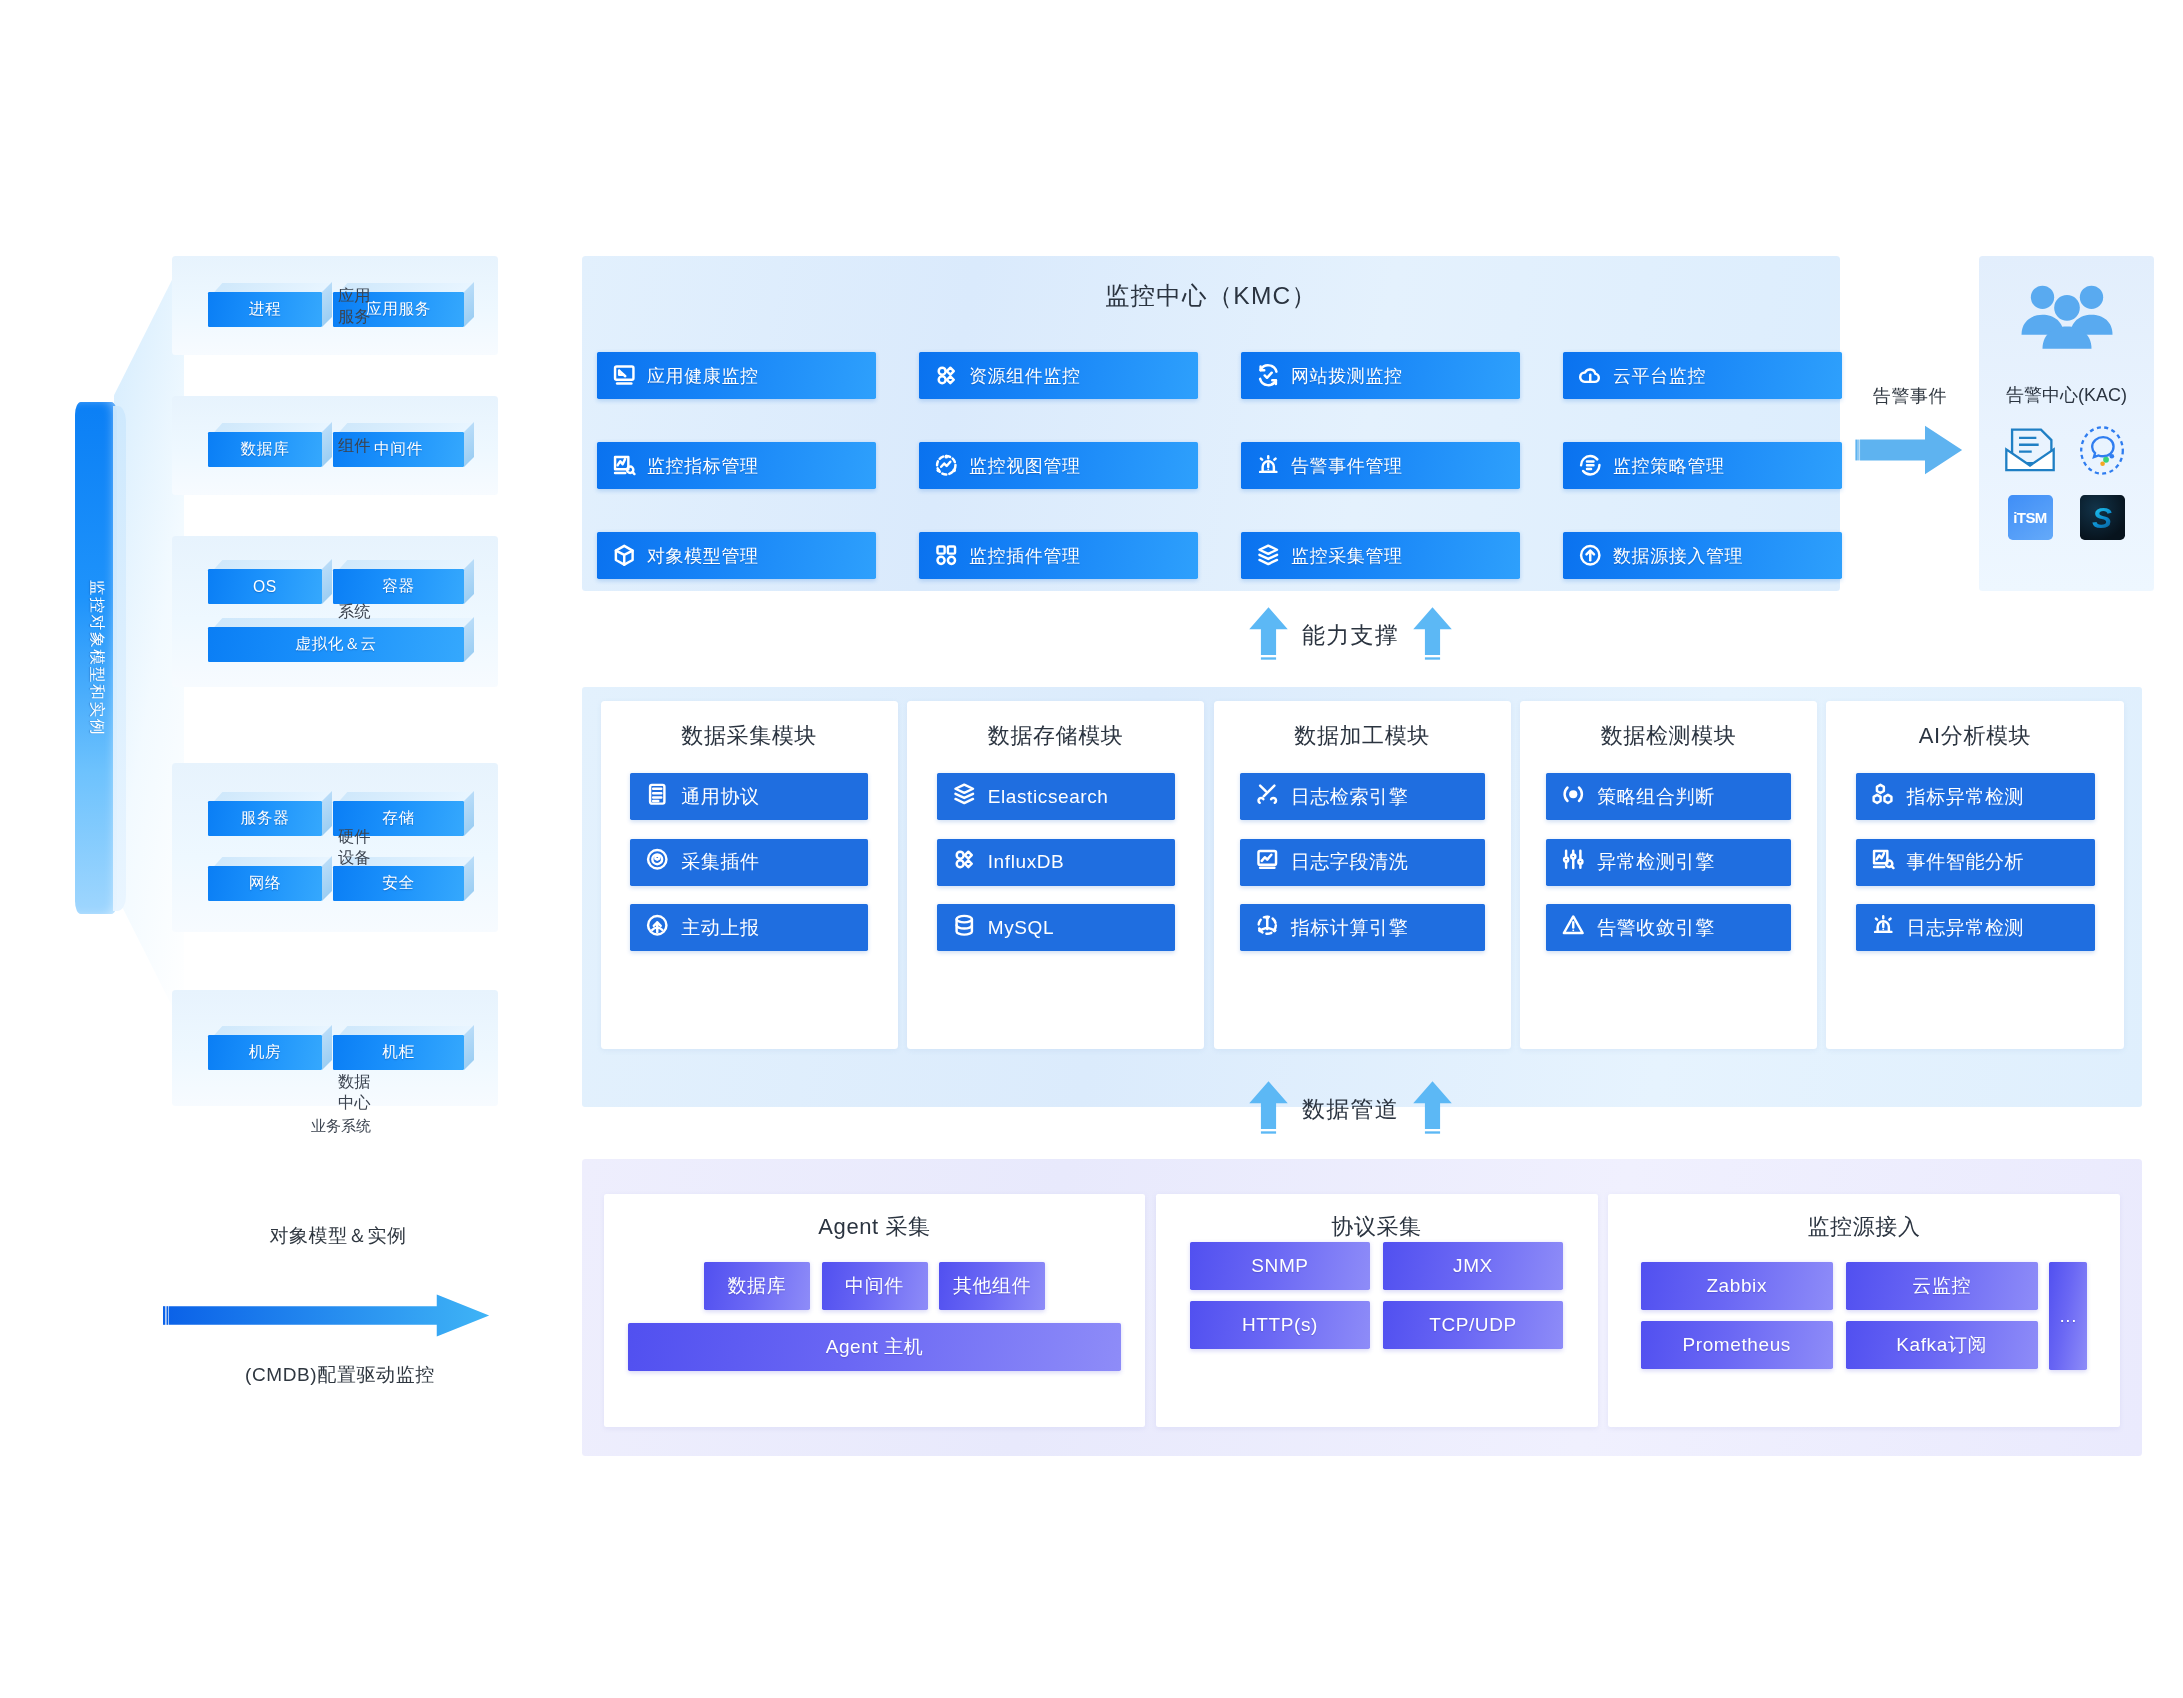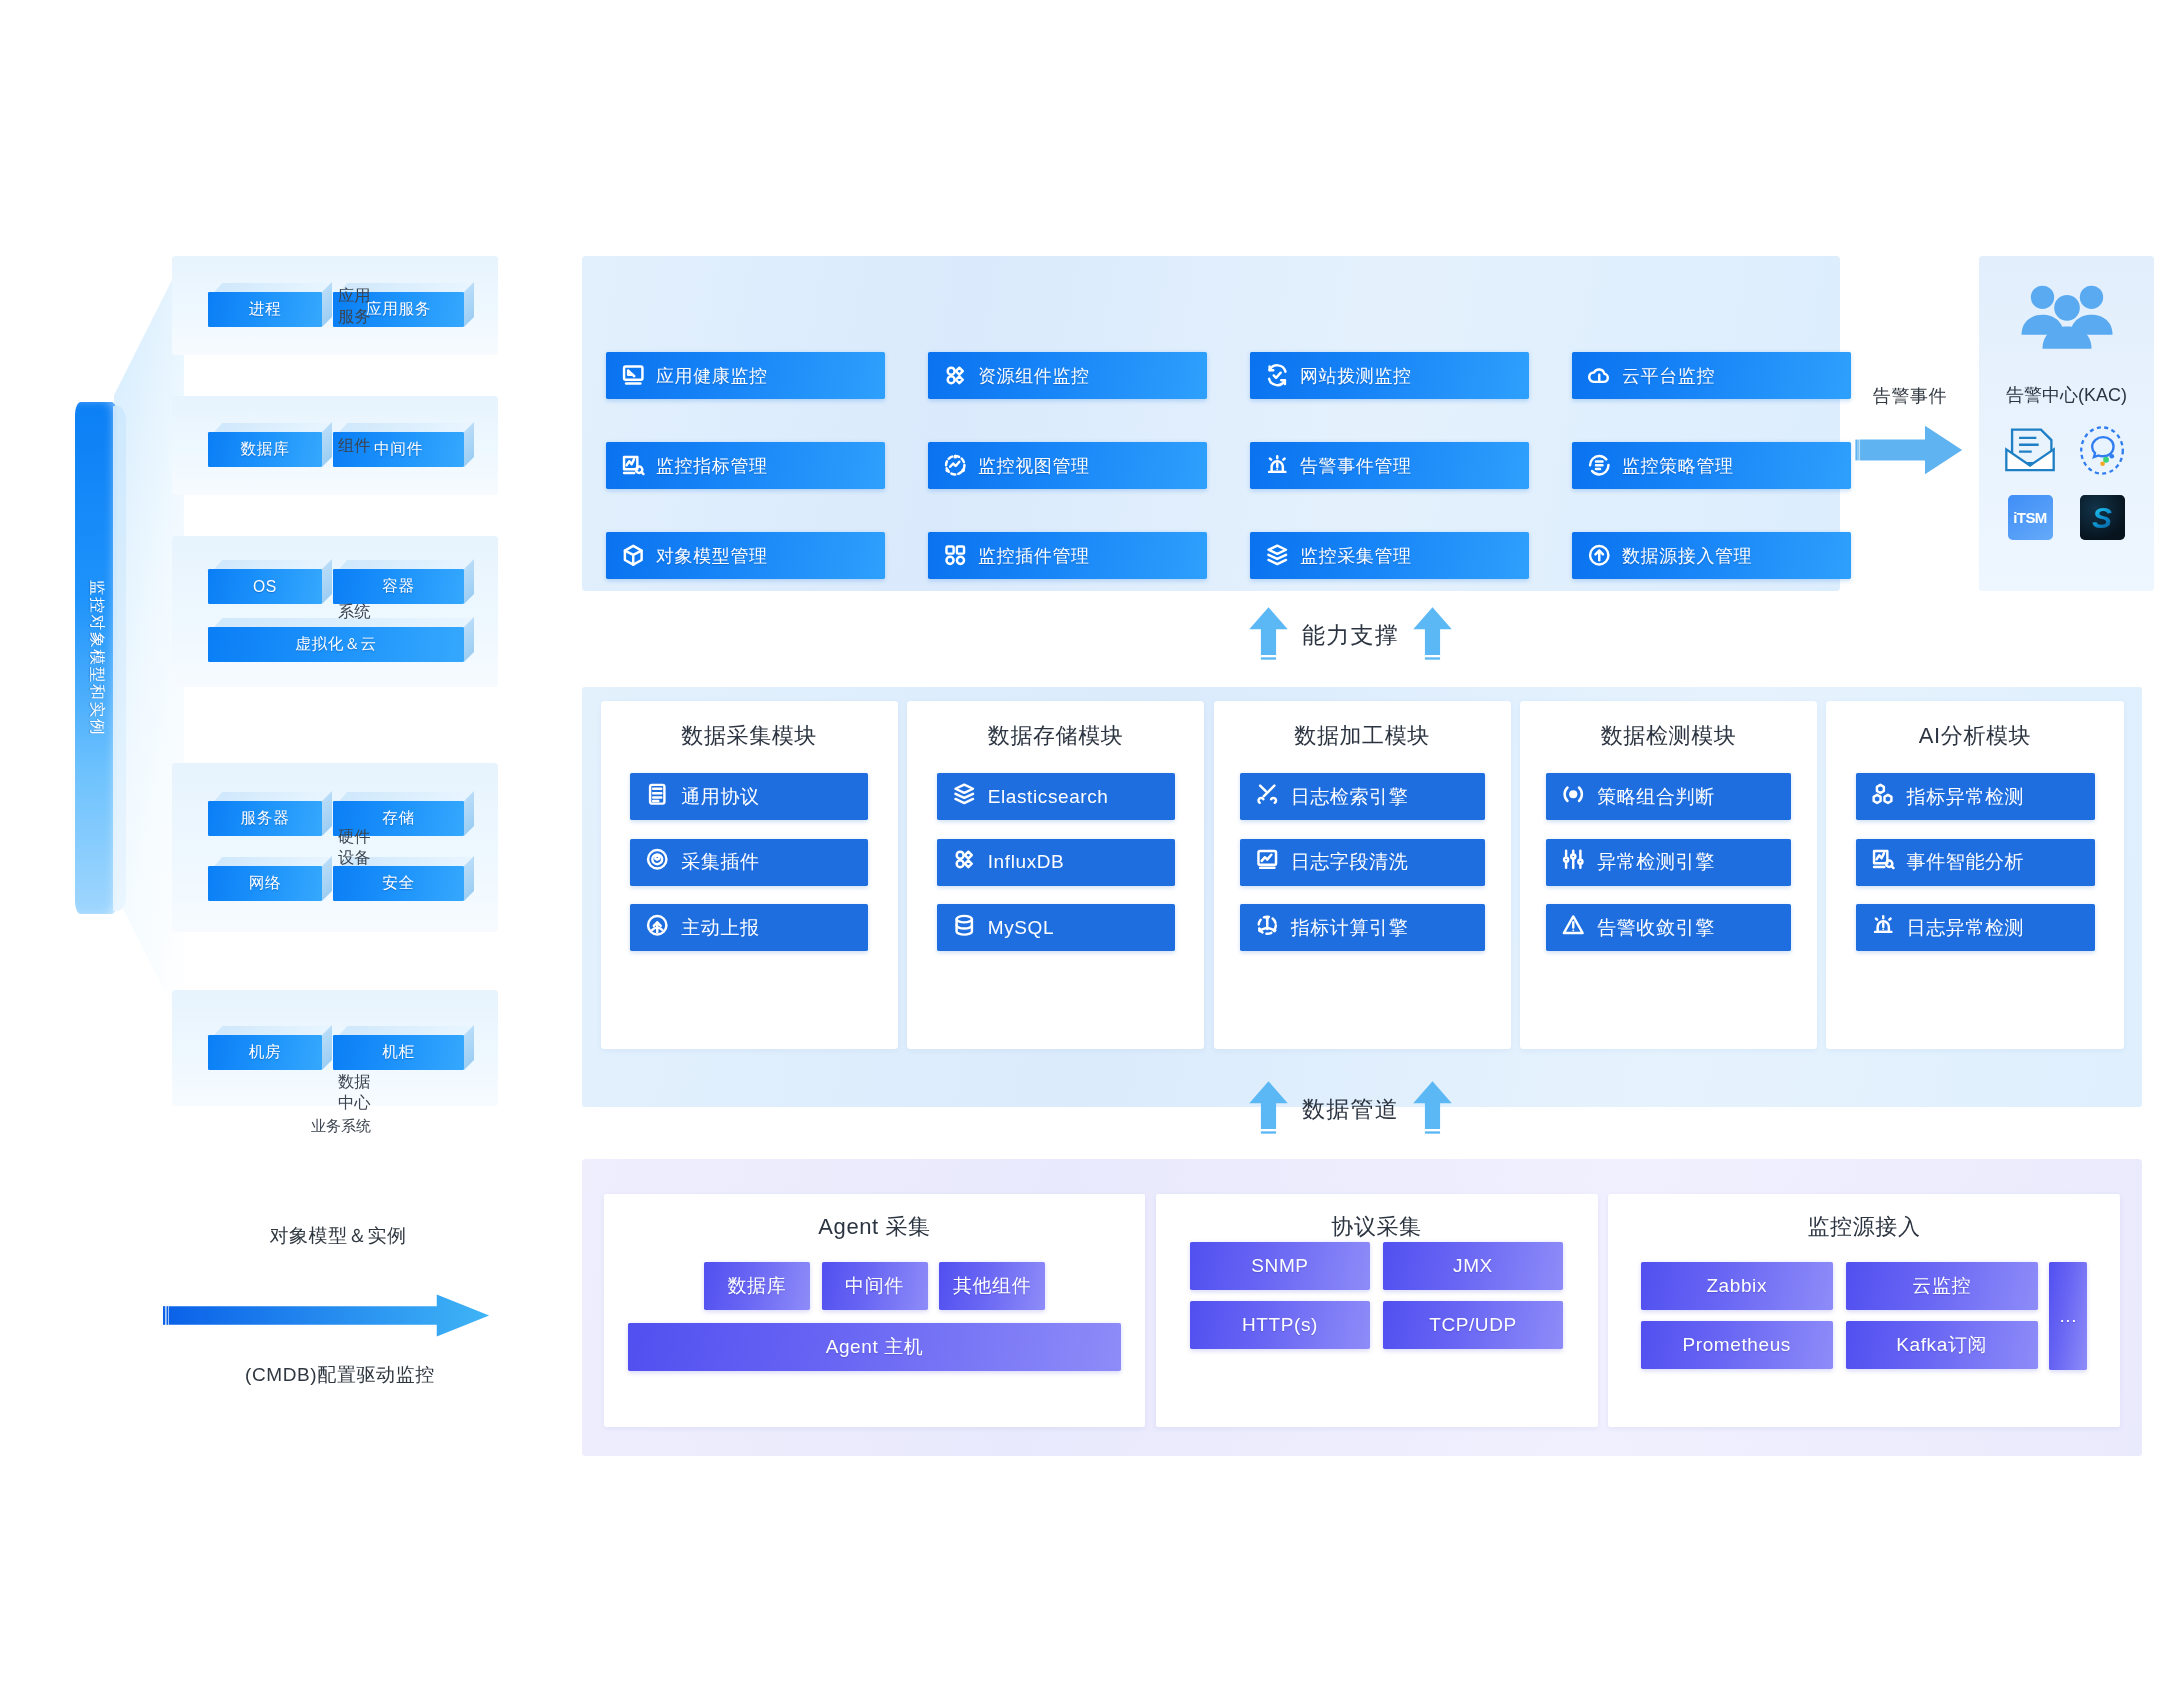--- a/index.html
+++ b/index.html
@@ -86,21 +86,21 @@
   #kmc {
     position:absolute; left:582px; top:256px; width:1258px; height:335px;
     background: linear-gradient(100deg,#e2f0fd 0%,#daeafc 30%,#e4f1fd 62%,#dcedfd 100%);
     border-radius:3.5px;
   }
   #kmc .title {
     position:absolute; left:0; top:23px; width:100%; text-align:center;
     font-size:24.5px; color:#2b3440; letter-spacing:1.2px;
   }
   .kmc-grid {
-    position:absolute; left:24px; top:96px; width:1209px;
+    position:absolute; left:15px; top:96px; width:1209px;
     display:grid; grid-template-columns: repeat(4, 279px);
     grid-auto-rows: 47px; column-gap: 30px; row-gap: 34px; gap: 43px;
   }
   .pill {
     display:flex; align-items:center; gap:10.5px; padding-left:15px;
     border-radius:1.7px; color:#ffffff; font-size:18px; letter-spacing:0.6px;
     background: linear-gradient(100deg,#0a72ef 0%,#1683f7 40%,#2ea0fc 100%);
     box-shadow: 0 1.7px 4.7px rgba(20,110,220,.22);
     text-shadow:0 0.6px 1.2px rgba(0,40,110,.3);
   }
@@ -329,20 +329,21 @@
           <div class="face" style="width:131px;height:35px">机柜</div>
         </div>
       </div>
       <div class="grp-label" style="left: 338px; top: 1027px; margin-top: 44px;">
         <div>数据</div>
         <div>中心</div>
       </div>
     </div>
 
   <div id="kmc">
+    <div class="title">监控中心（KMC）</div>
     <div class="kmc-grid">
         <div class="pill">
           <span>
             <svg class="ic" viewBox="0 0 24 24" color="#ffffff">
               <rect x="3" y="3.5" width="18" height="13" rx="1.5" fill="none" stroke="currentColor" stroke-width="2.4" stroke-linecap="round" stroke-linejoin="round"></rect>
               <path d="M7 7.5v4h4" fill="none" stroke="currentColor" stroke-width="2.4" stroke-linecap="round" stroke-linejoin="round"></path>
               <path d="M7 7.5l6 5.5" fill="none" stroke="currentColor" stroke-width="2.4" stroke-linecap="round" stroke-linejoin="round"></path>
               <path d="M5 20h14" fill="none" stroke="currentColor" stroke-width="2.4" stroke-linecap="round" stroke-linejoin="round"></path>
             </svg>
           </span>

